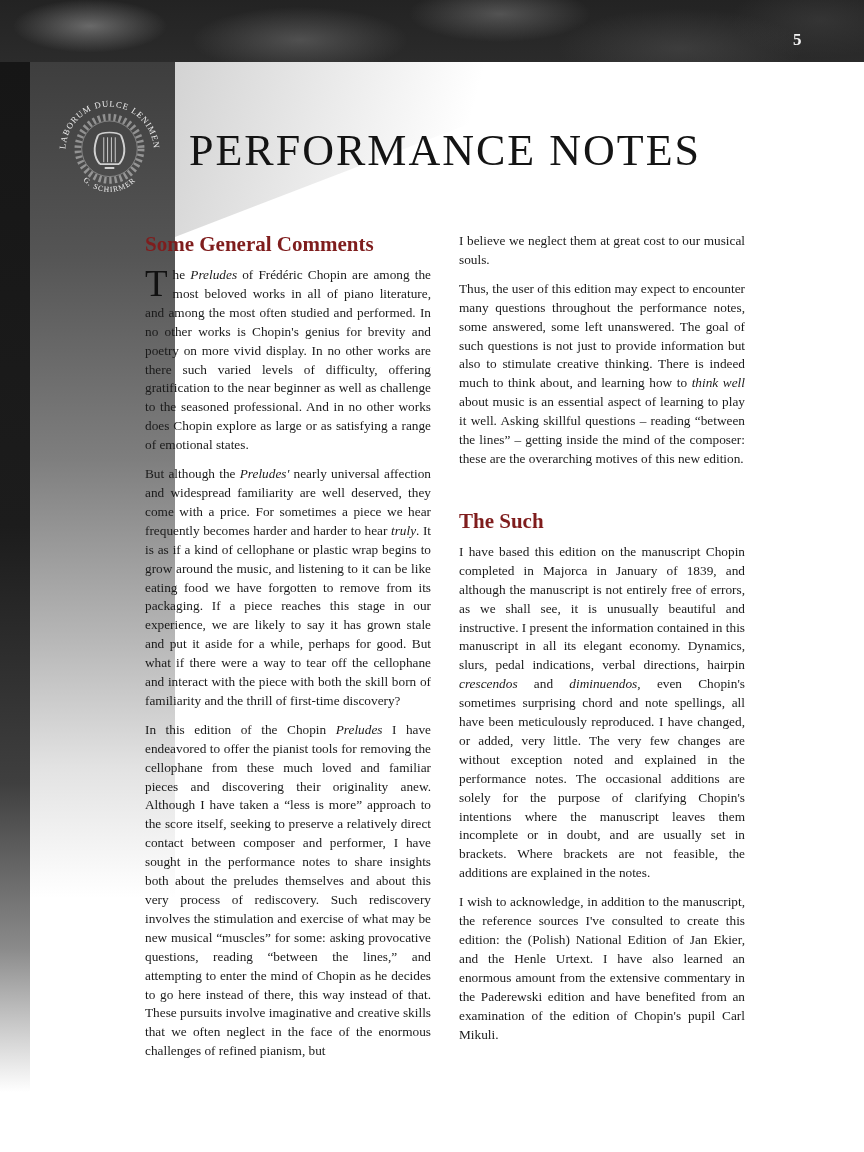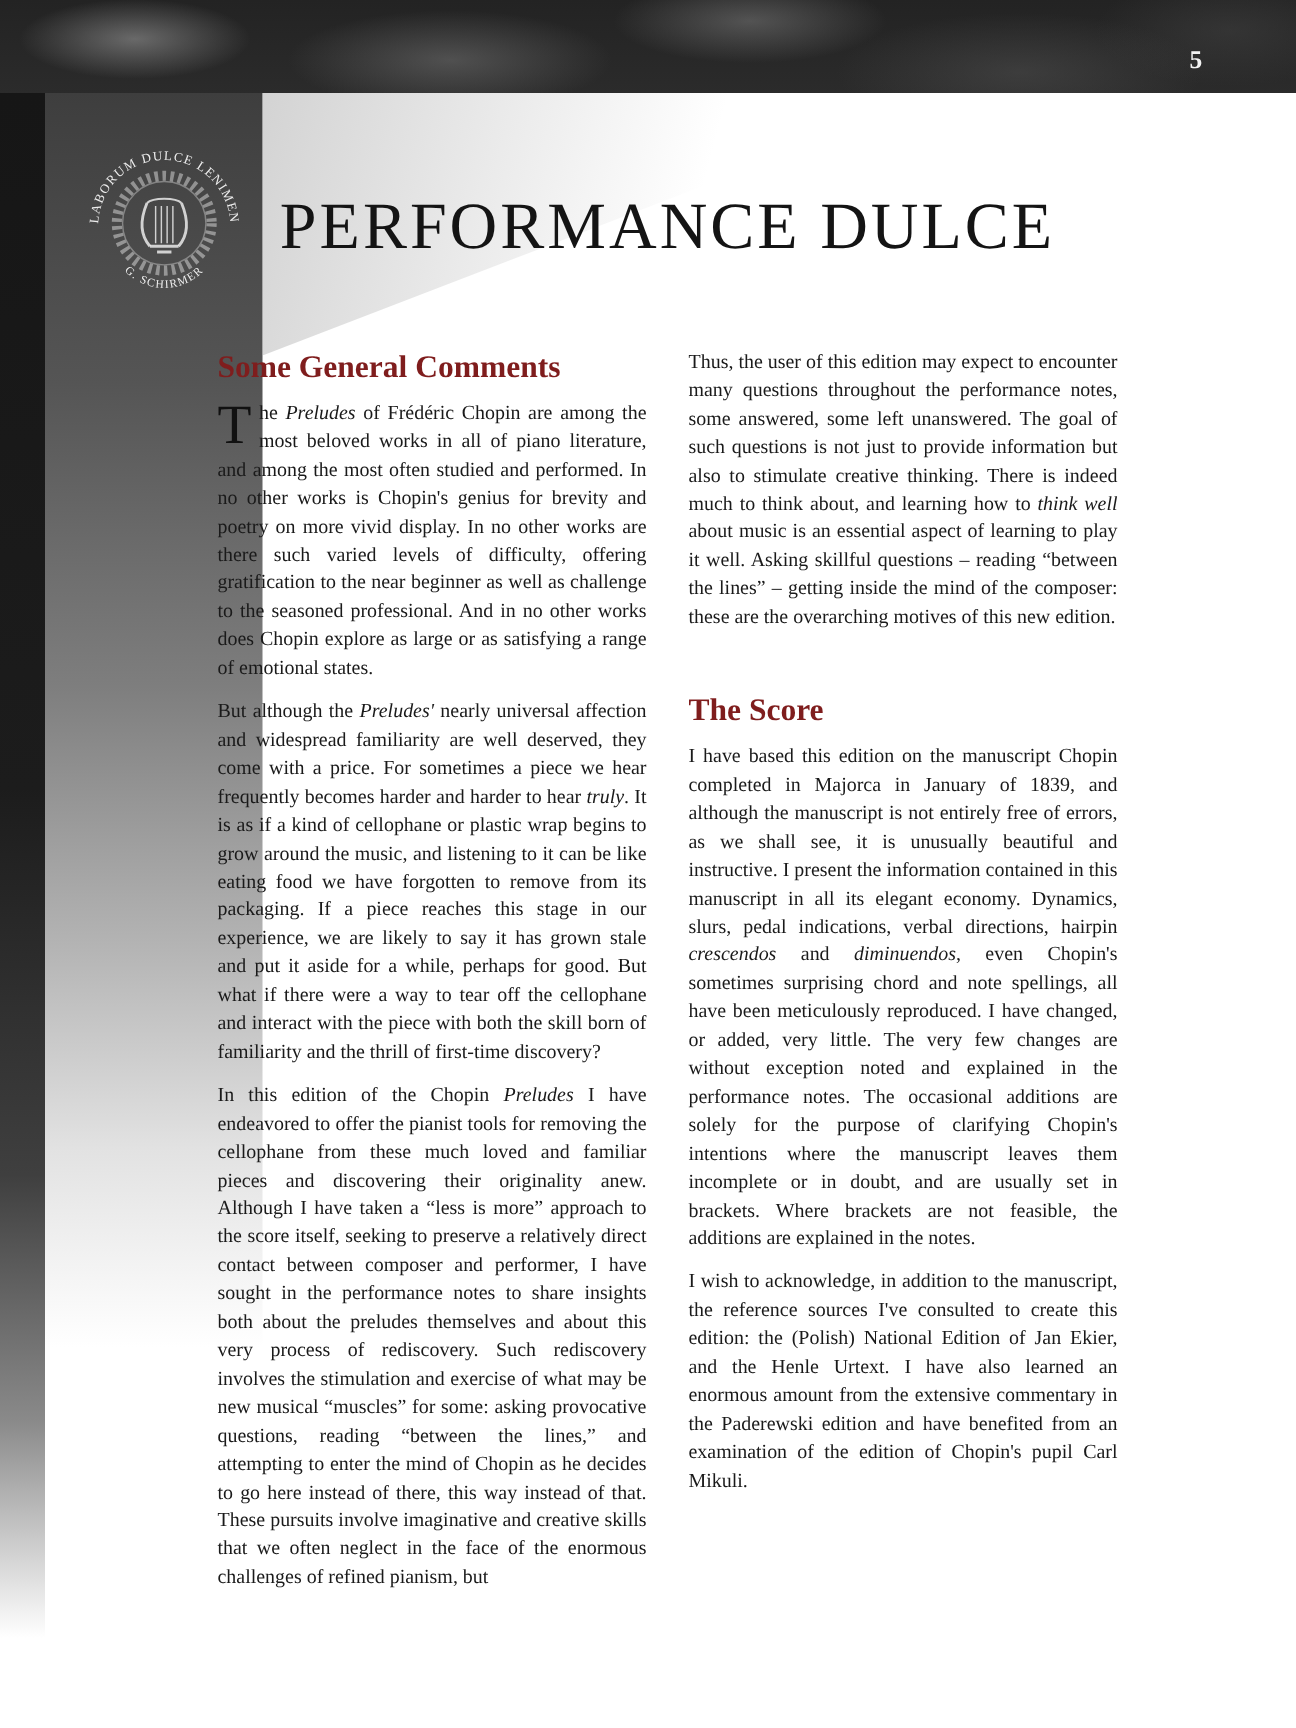--- a/index.html
+++ b/index.html
@@ -112,40 +112,41 @@
     </g>
     <text font-size="9" fill="rgba(255,255,255,0.9)" font-family="Liberation Serif, serif" letter-spacing="1">
       <textPath href="#arcTop" startOffset="50%" text-anchor="middle">LABORUM DULCE LENIMEN</textPath>
     </text>
     <text font-size="8" fill="rgba(255,255,255,0.9)" font-family="Liberation Serif, serif" letter-spacing="1">
       <textPath href="#arcBottom" startOffset="50%" text-anchor="middle">G. SCHIRMER</textPath>
     </text>
   </svg>
 </div>
 
-<h1 class="page-title">PERFORMANCE DULCE</h1>
+<h1 class="page-title">PERFORMANCE NOTES</h1>
 
 <div class="columns">
 
   <div class="col">
     <h2 class="section-heading">Some General Comments</h2>
 
     <p class="para">
       <span class="dropcap">T</span><span><span>he </span><i>Preludes</i><span> of Frédéric Chopin are among the most beloved works in all of piano literature, and among the most often studied and performed. In no other works is Chopin's genius for brevity and poetry on more vivid display. In no other works are there such varied levels of difficulty, offering gratification to the near beginner as well as challenge to the seasoned professional. And in no other works does Chopin explore as large or as satisfying a range of emotional states.</span></span>
     </p>
 
     <p class="para"><span>But although the </span><i>Preludes'</i><span> nearly universal affection and widespread familiarity are well deserved, they come with a price. For sometimes a piece we hear frequently becomes harder and harder to hear </span><i>truly</i><span>. It is as if a kind of cellophane or plastic wrap begins to grow around the music, and listening to it can be like eating food we have forgotten to remove from its packaging. If a piece reaches this stage in our experience, we are likely to say it has grown stale and put it aside for a while, perhaps for good. But what if there were a way to tear off the cellophane and interact with the piece with both the skill born of familiarity and the thrill of first-time discovery?</span></p>
 
     <p class="para"><span>In this edition of the Chopin </span><i>Preludes</i><span> I have endeavored to offer the pianist tools for removing the cellophane from these much loved and familiar pieces and discovering their originality anew. Although I have taken a “less is more” approach to the score itself, seeking to preserve a relatively direct contact between composer and performer, I have sought in the performance notes to share insights both about the preludes themselves and about this very process of rediscovery. Such rediscovery involves the stimulation and exercise of what may be new musical “muscles” for some: asking provocative questions, reading “between the lines,” and attempting to enter the mind of Chopin as he decides to go here instead of there, this way instead of that. These pursuits involve imaginative and creative skills that we often neglect in the face of the enormous challenges of refined pianism, but</span></p>
   </div>
 
   <div class="col">
+    <p class="para"><span>I believe we neglect them at great cost to our musical souls.</span></p>
 
     <p class="para"><span>Thus, the user of this edition may expect to encounter many questions throughout the performance notes, some answered, some left unanswered. The goal of such questions is not just to provide information but also to stimulate creative thinking. There is indeed much to think about, and learning how to </span><i>think well</i><span> about music is an essential aspect of learning to play it well. Asking skillful questions – reading “between the lines” – getting inside the mind of the composer: these are the overarching motives of this new edition.</span></p>
 
-    <h2 class="section-heading score">The Score</h2>
+    <h2 class="section-heading score">The Such</h2>
 
     <p class="para"><span>I have based this edition on the manuscript Chopin completed in Majorca in January of 1839, and although the manuscript is not entirely free of errors, as we shall see, it is unusually beautiful and instructive. I present the information contained in this manuscript in all its elegant economy. Dynamics, slurs, pedal indications, verbal directions, hairpin </span><i>crescendos</i><span> and </span><i>diminuendos</i><span>, even Chopin's sometimes surprising chord and note spellings, all have been meticulously reproduced. I have changed, or added, very little. The very few changes are without exception noted and explained in the performance notes. The occasional additions are solely for the purpose of clarifying Chopin's intentions where the manuscript leaves them incomplete or in doubt, and are usually set in brackets. Where brackets are not feasible, the additions are explained in the notes.</span></p>
 
     <p class="para"><span>I wish to acknowledge, in addition to the manuscript, the reference sources I've consulted to create this edition: the (Polish) National Edition of Jan Ekier, and the Henle Urtext. I have also learned an enormous amount from the extensive commentary in the Paderewski edition and have benefited from an examination of the edition of Chopin's pupil Carl Mikuli.</span></p>
   </div>
 
 </div>
 
 </body></html>

